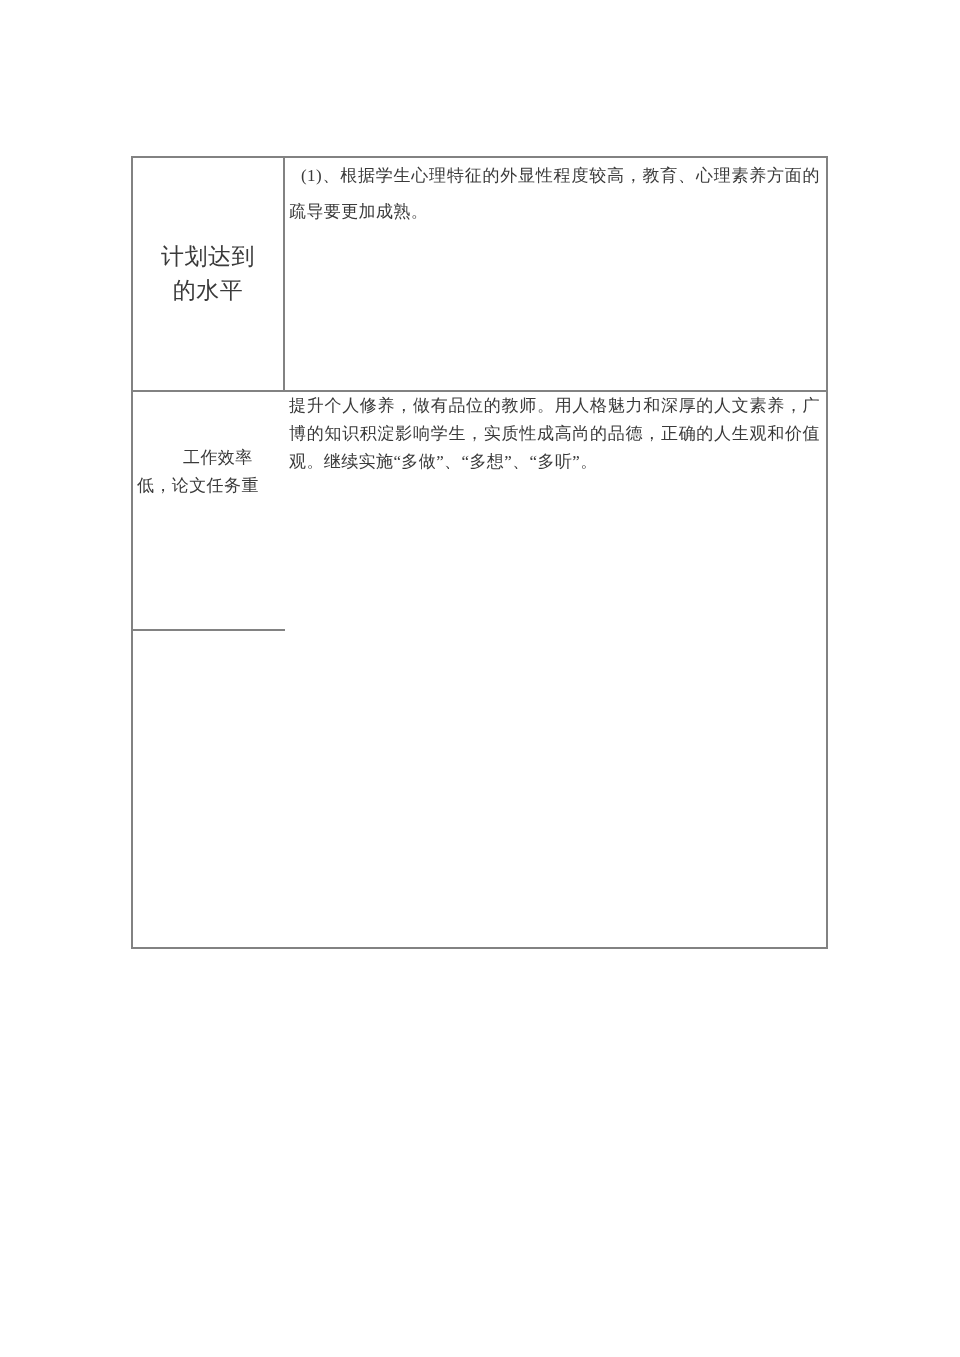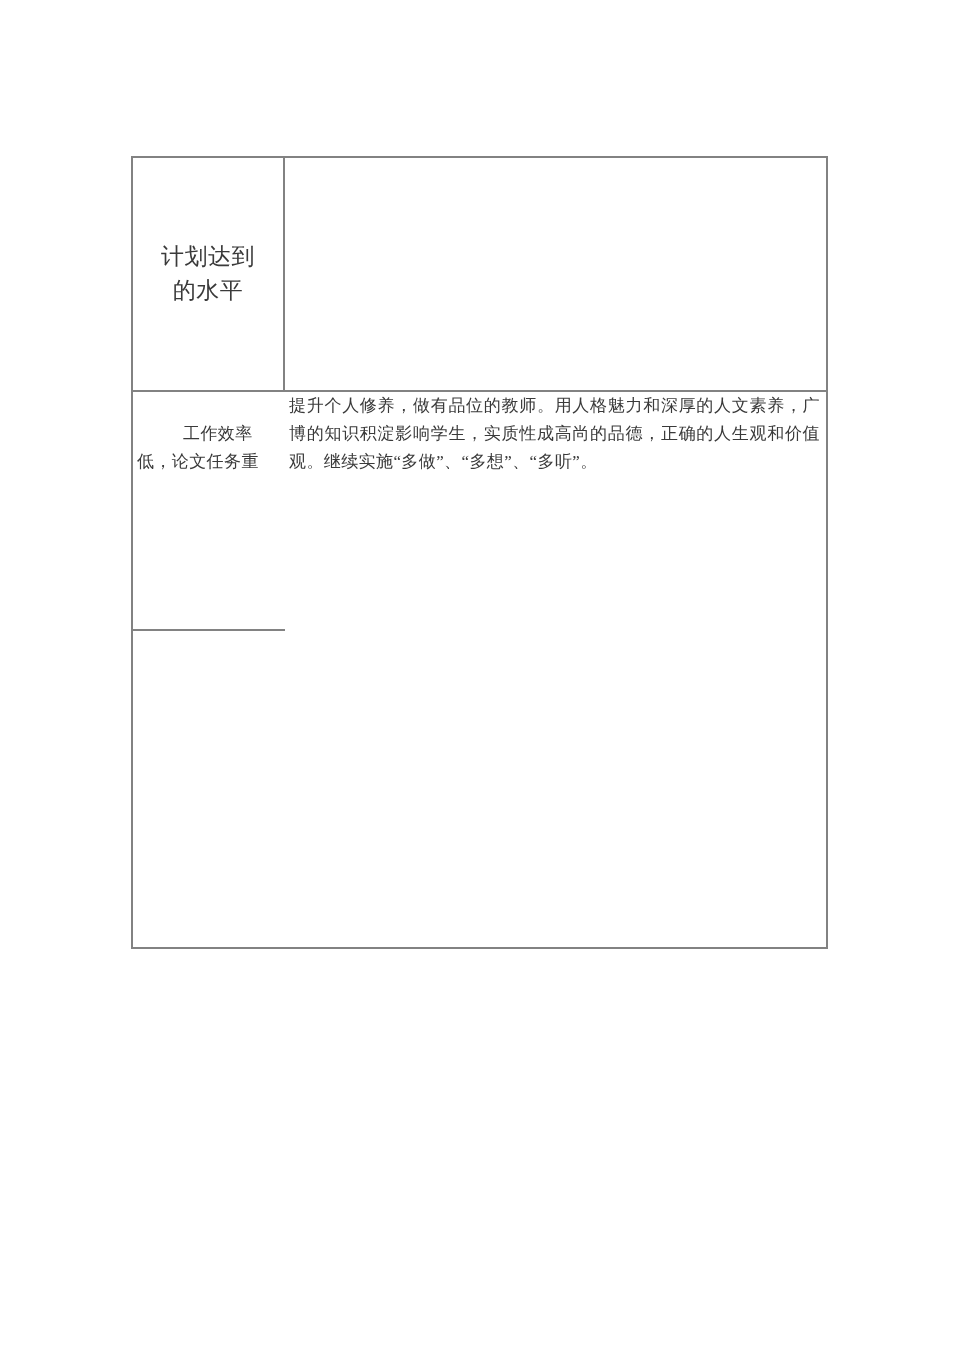--- a/index.html
+++ b/index.html
@@ -76,21 +76,21 @@
     line-height: 36px;
     text-align: justify;
     text-justify: inter-character;
     text-indent: 12px;
   }
   .para-gap {
     margin-top: 34px !important;
   }
   .para-single {
     line-height: 28px;
-    padding-top: 28px;
+    padding-top: 52px;
     text-indent: 46px;
   }
   .para-normal {
     line-height: 28px;
     text-align: justify;
     text-justify: inter-character;
   }
 </style>
 </head>
 <body>
@@ -98,20 +98,21 @@
 <div class="page">
   <div class="doc-table">
 
     <div class="cell label-cell row1-cell">
       <div class="label-inner label-large">
         <div>计划达到</div>
         <div>的水平</div>
       </div>
     </div>
     <div class="cell content-cell row1-cell">
+      <p class="para-wide">(1)、根据学生心理特征的外显性程度较高，教育、心理素养方面的疏导要更加成熟。</p>
     </div>
 
     <div class="cell content-cell row2-cell">
       <p class="para-single">工作效率低，论文任务重</p>
     </div>
 
     <div class="cell content-cell">
       <p class="para-normal">提升个人修养，做有品位的教师。用人格魅力和深厚的人文素养，广博的知识积淀影响学生，实质性成高尚的品德，正确的人生观和价值观。继续实施“多做”、“多想”、“多听”。</p>
     </div>
 

